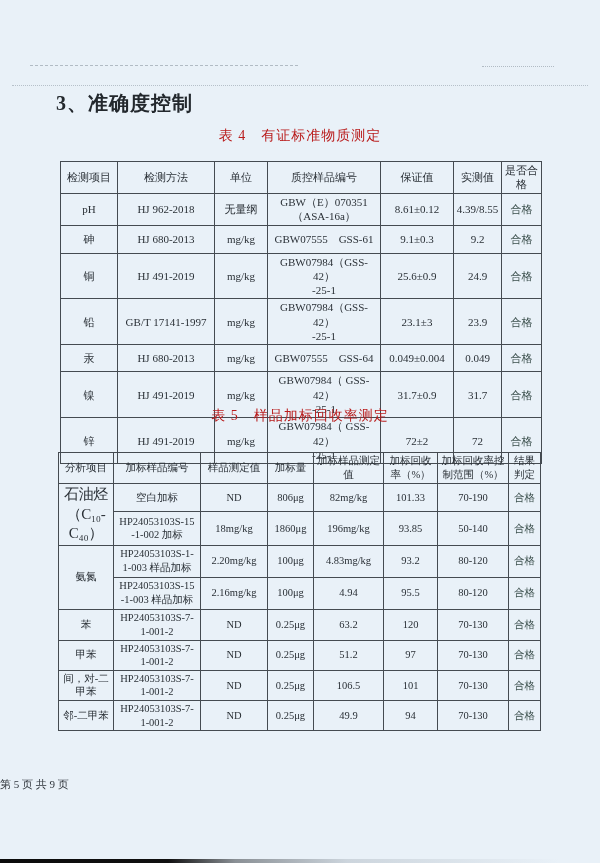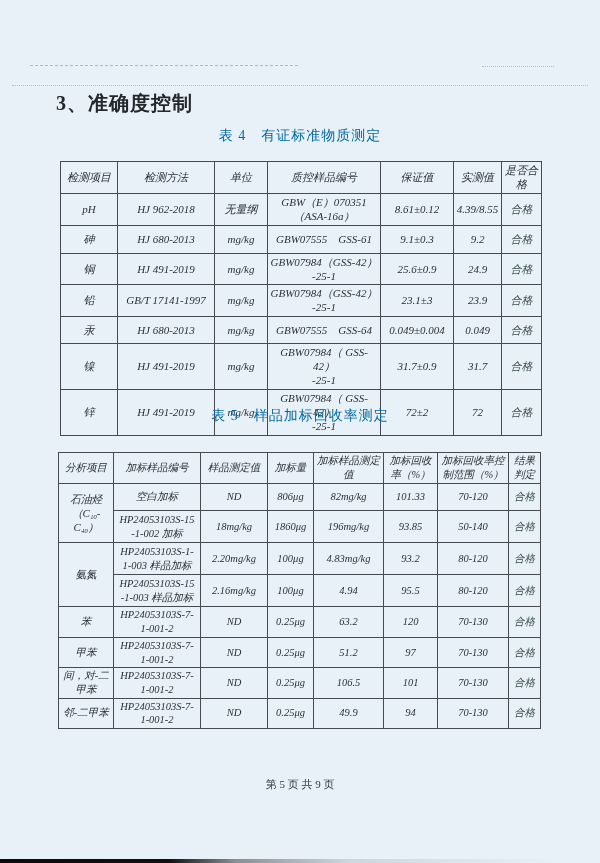--- a/index.html
+++ b/index.html
@@ -21,26 +21,26 @@
     position:absolute;left:0;bottom:0;width:560px;height:4px;
     background:linear-gradient(to right,#0b0b0b 0%,#101010 30%,rgba(60,64,68,.55) 42%,rgba(120,130,140,.25) 62%,rgba(140,150,160,0) 100%);
   }
 
   .heading{
     position:absolute;top:90px;left:56px;
     font-size:20px;font-weight:bold;letter-spacing:1px;color:#23282d;
   }
   .tbl-title{
     position:absolute;left:0;width:600px;text-align:center;
-    font-size:14px;letter-spacing:1px;color:#0369a1;
+    font-size:14px;letter-spacing:1px;color:#b91c1c;
   }
   .tbl-title.t4t{top:127px;}
   .tbl-title.t5t{top:407px;}
 
-  table{border-collapse:collapse;table-layout:fixed;position:absolute;background:transparent;font-style:italic;}
+  table{border-collapse:collapse;table-layout:fixed;position:absolute;background:transparent;}
   table.t4{top:161px;left:60px;width:481px;}
   table.t5{top:452px;left:58px;width:482px;border-radius:10px;}
   th,td{
     border:1px solid #454b51;
     text-align:center;vertical-align:middle;
     font-weight:normal;
     padding:1px 2px;
     white-space:pre-line;
     line-height:1.3;
     overflow:hidden;
@@ -58,24 +58,24 @@
   .t5 thead tr{height:31px;}
   .t5 tbody tr:nth-child(1){height:27px;}
   .t5 tbody tr:nth-child(2){height:32px;}
   .t5 tbody tr:nth-child(3){height:32px;}
   .t5 tbody tr:nth-child(4){height:32px;}
   .t5 tbody tr:nth-child(5){height:31px;}
   .t5 tbody tr:nth-child(6){height:30px;}
   .t5 tbody tr:nth-child(7){height:30px;}
   .t5 tbody tr:nth-child(8){height:30px;}
   td.pass{color:#3b4f4c;}
-  td.small{font-size:11px;letter-spacing:-0.3px;}
+  td.small{font-size:15px;letter-spacing:-0.3px;}
 
   .footer{
-    position:absolute;top:777px;left:0;width:600px;text-align:center;
+    position:absolute;top:777px;left:0;width:600px;text-align:left;
     font-size:11px;color:#30363c;
   }
 </style>
 </head>
 <body>
 
 <div class="page">
 
   <div class="scanline scanline-1"></div>
   <div class="scanline scanline-1b"></div>
@@ -205,21 +205,21 @@
     </thead>
     <tbody>
       <tr>
         <td class="small" rowspan="2">石油烃
 （C₁₀-C₄₀）</td>
         <td>空白加标</td>
         <td>ND</td>
         <td>806μg</td>
         <td>82mg/kg</td>
         <td>101.33</td>
-        <td>70-120</td>
+        <td>70-190</td>
         <td class="pass">合格</td>
       </tr>
       <tr>
         <td>HP24053103S-15
 -1-002 加标</td>
         <td>18mg/kg</td>
         <td>1860μg</td>
         <td>196mg/kg</td>
         <td>93.85</td>
         <td>50-140</td>

